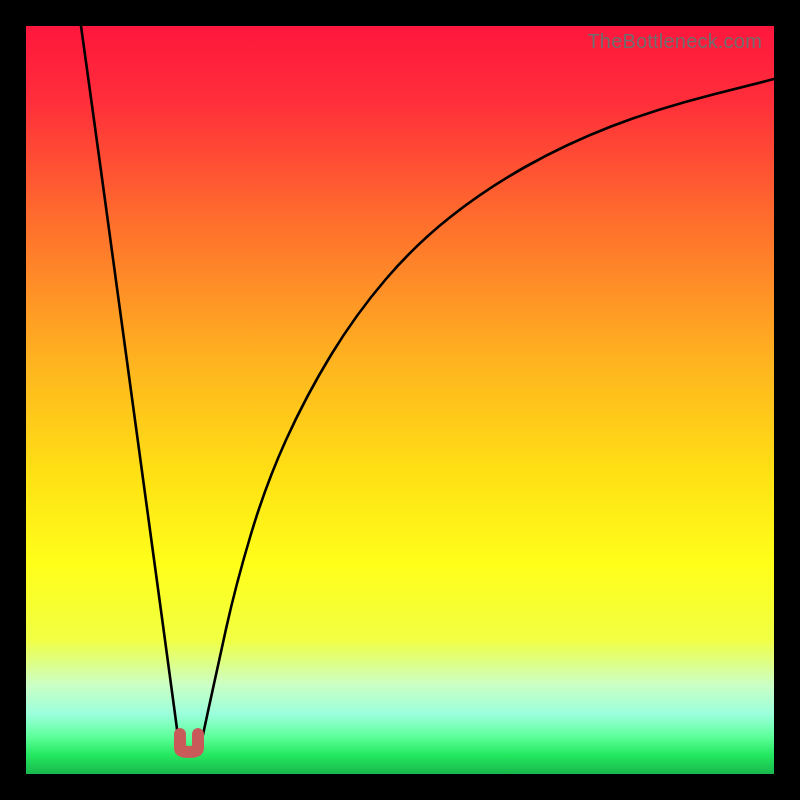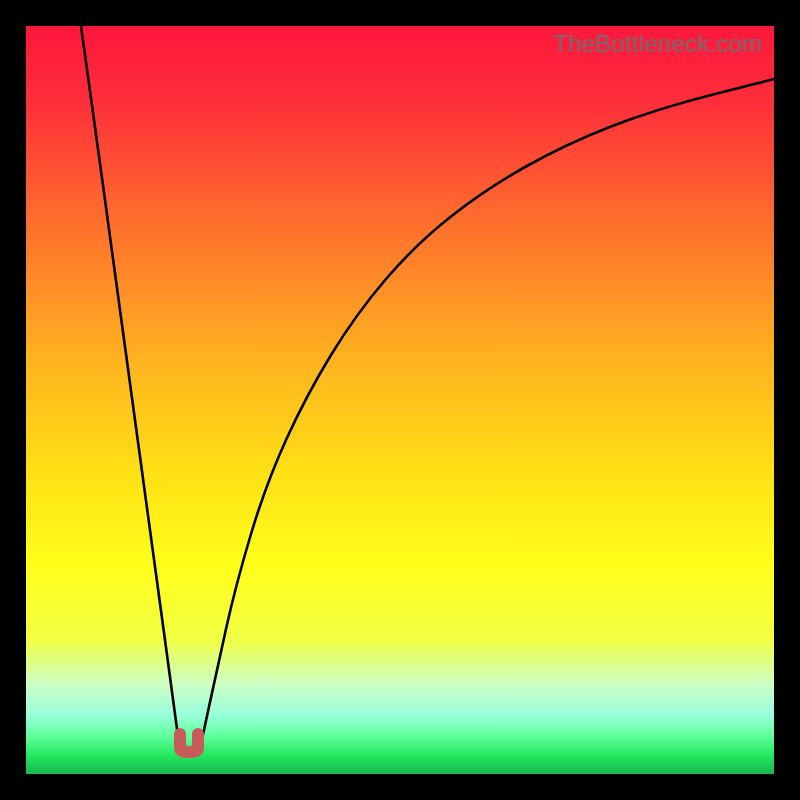--- a/index.html
+++ b/index.html
@@ -27,21 +27,21 @@
   }
   .gradient-bg {
     position: absolute;
     top: 0; left: 0; width: 100%; height: 100%;
   }
   .watermark {
     position: absolute;
     top: 4px;
     right: 12px;
     color: #6e6e6e;
-    font-size: 24px;
+    font-size: 20px;
     letter-spacing: 0.2px;
     user-select: none;
   }
   .curve-svg {
     position: absolute;
     top: 0; left: 0; width: 100%; height: 100%;
     overflow: visible;
   }
 </style>
 </head>

